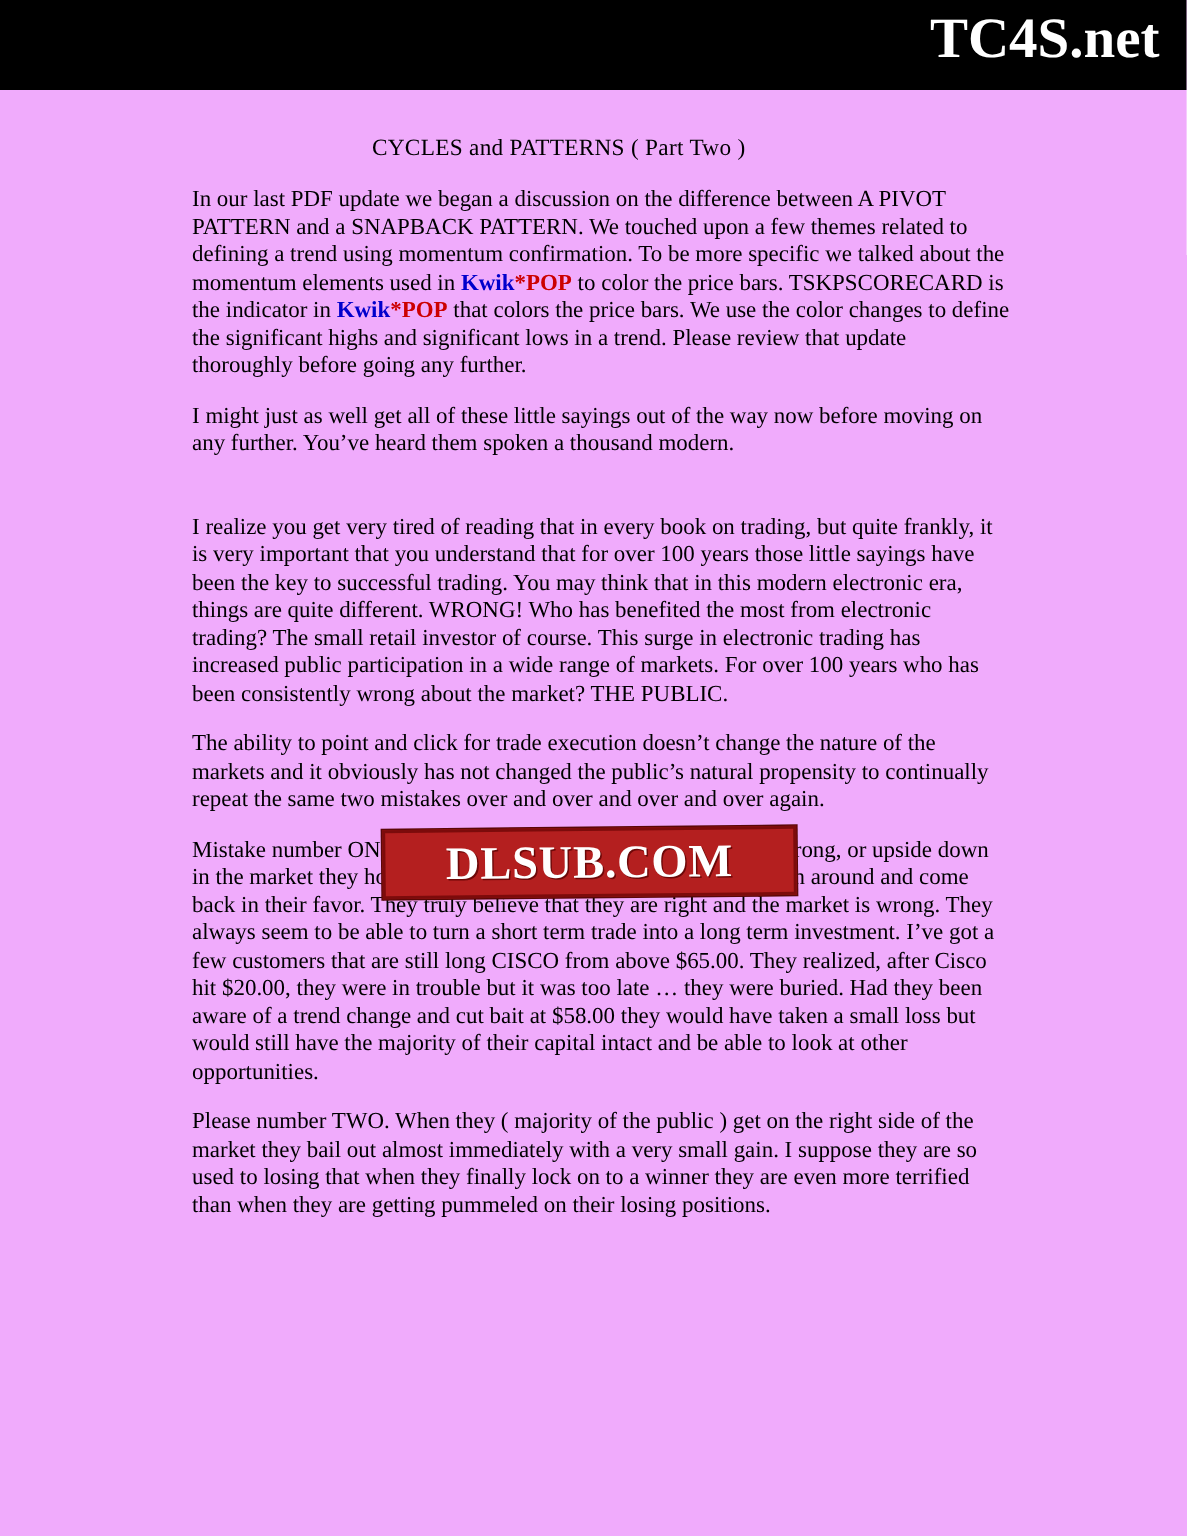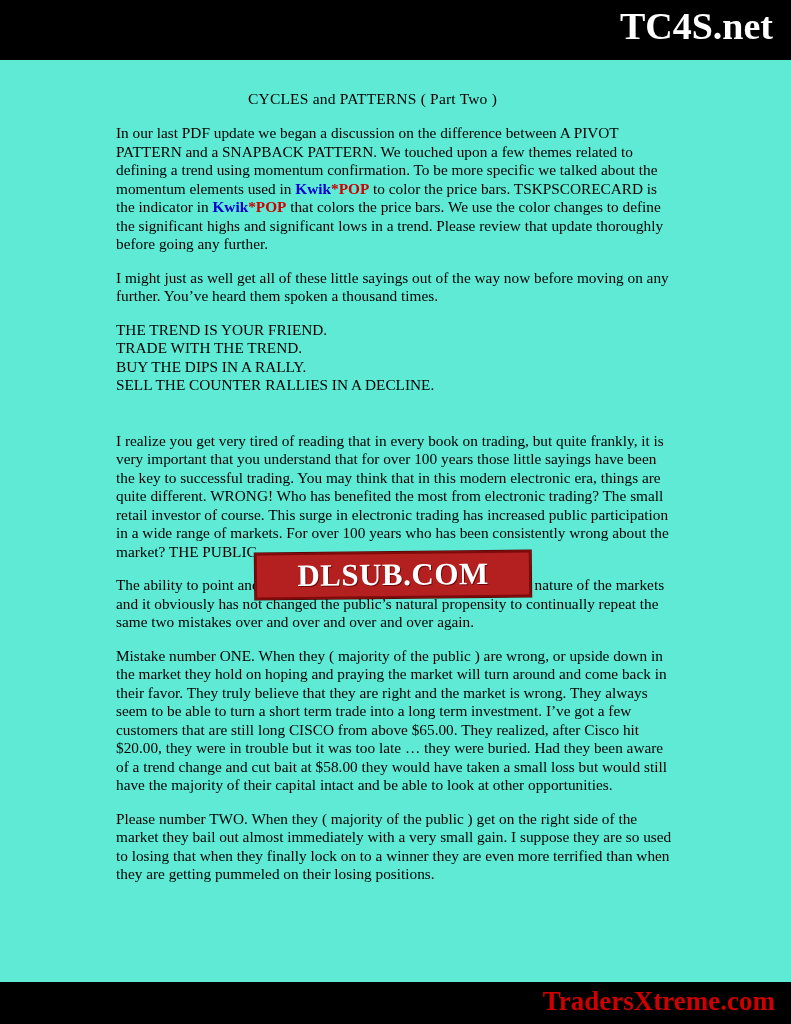--- a/index.html
+++ b/index.html
@@ -11,21 +11,21 @@
     width: 791px;
     height: 1024px;
     position: relative;
     font-family: "Liberation Serif", serif;
     color: #000000;
     overflow: hidden;
   }
   .page {
     position: absolute;
     inset: 0;
-    background: #5eead4;
+    background: #f0abfc;
   }
 
   
   .top-banner {
     position: absolute;
     top: 0;
     left: 0;
     width: 791px;
     height: 60px;
     background: #000000;
@@ -82,21 +82,21 @@
   .content {
     position: absolute;
     top: 64px;
     left: 116px;
     width: 558px;
     font-size: 15.3px;
     line-height: 1.21;
     text-align: left;
   }
   .para {
-    margin: 0 0 15px 0;
+    margin: 0 0 15px 12px;
   }
   .slogans {
     margin: 0 0 15px 0;
   }
   .slogans div {
     margin: 0;
   }
   .spacer-lg {
     height: 22px;
   }
@@ -150,44 +150,35 @@
   </div>
 
   <div class="doc">
 
     <div class="doc-title">CYCLES and PATTERNS ( Part Two )</div>
 
     <div class="content">
 
       <p class="para"><span>In our last PDF update we began a discussion on the difference between A PIVOT PATTERN and a SNAPBACK PATTERN. We touched upon a few themes related to defining a trend using momentum confirmation. To be more specific we talked about the momentum elements used in </span><span class="kwik">Kwik</span><span class="star">*</span><span class="pop">POP</span><span> to color the price bars. TSKPSCORECARD is the indicator in </span><span class="kwik">Kwik</span><span class="star">*</span><span class="pop">POP</span><span> that colors the price bars. We use the color changes to define the significant highs and significant lows in a trend. Please review that update thoroughly before going any further.</span></p>
 
-      <p class="para">I might just as well get all of these little sayings out of the way now before moving on any further. You’ve heard them spoken a thousand times.</p>
+      <p class="para">I might just as well get all of these little sayings out of the way now before moving on any further. You’ve heard them spoken a thousand modern.</p>
 
-      <div class="slogans">
-        <div>THE TREND IS YOUR FRIEND.</div>
-        <div>TRADE WITH THE TREND.</div>
-        <div>BUY THE DIPS IN A RALLY.</div>
-        <div>SELL THE COUNTER RALLIES IN A DECLINE.</div>
-      </div>
 
       <div class="spacer-lg"></div>
 
       <p class="para"> I realize you get very tired of reading that in every book on trading, but quite frankly, it is very important that you understand that for over 100 years those little sayings have been the key to successful trading. You may think that in this modern electronic era, things are quite different. WRONG! Who has benefited the most from electronic trading? The small retail investor of course. This surge in electronic trading has increased public participation in a wide range of markets. For over 100 years who has been consistently wrong about the market? THE PUBLIC.</p>
 
       <p class="para">The ability to point and click for trade execution doesn’t change the nature of the markets and it obviously has not changed the public’s natural propensity to continually repeat the same two mistakes over and over and over and over again.</p>
 
       <p class="para"><span class="uline">Mistake number ONE</span><span>. When they ( majority of the public ) are wrong, or upside down in the market they hold on hoping and praying the market will turn around and come back in their favor. They truly believe that they are right and the market is wrong. They always seem to be able to turn a short term trade into a long term investment. I’ve got a few customers that are still long CISCO from above $65.00. They realized, after Cisco hit $20.00, they were in trouble but it was too late … they were buried. Had they been aware of a trend change and cut bait at $58.00 they would have taken a small loss but would still have the majority of their capital intact and be able to look at other opportunities.</span></p>
 
       <p class="para"><span class="uline">Please number TWO</span><span>. When they ( majority of the public ) get on the right side of the market they bail out almost immediately with a very small gain. I suppose they are so used to losing that when they finally lock on to a winner they are even more terrified than when they are getting pummeled on their losing positions.</span></p>
 
     </div>
 
     <div class="watermark">
       <span class="watermark-text">DLSUB.COM</span>
     </div>
 
   </div>
 
-  <div class="bottom-banner">
-    <div class="bottom-banner-text">TradersXtreme.com</div>
-  </div>
 
 </div>
 
 </body></html>

